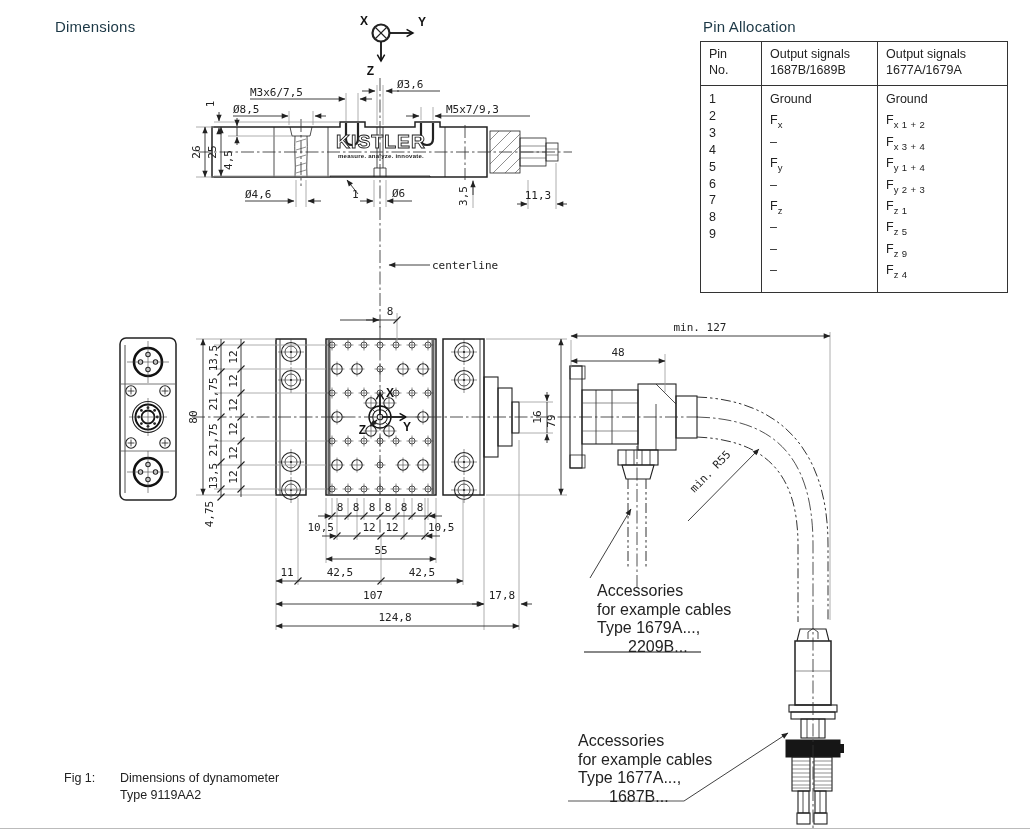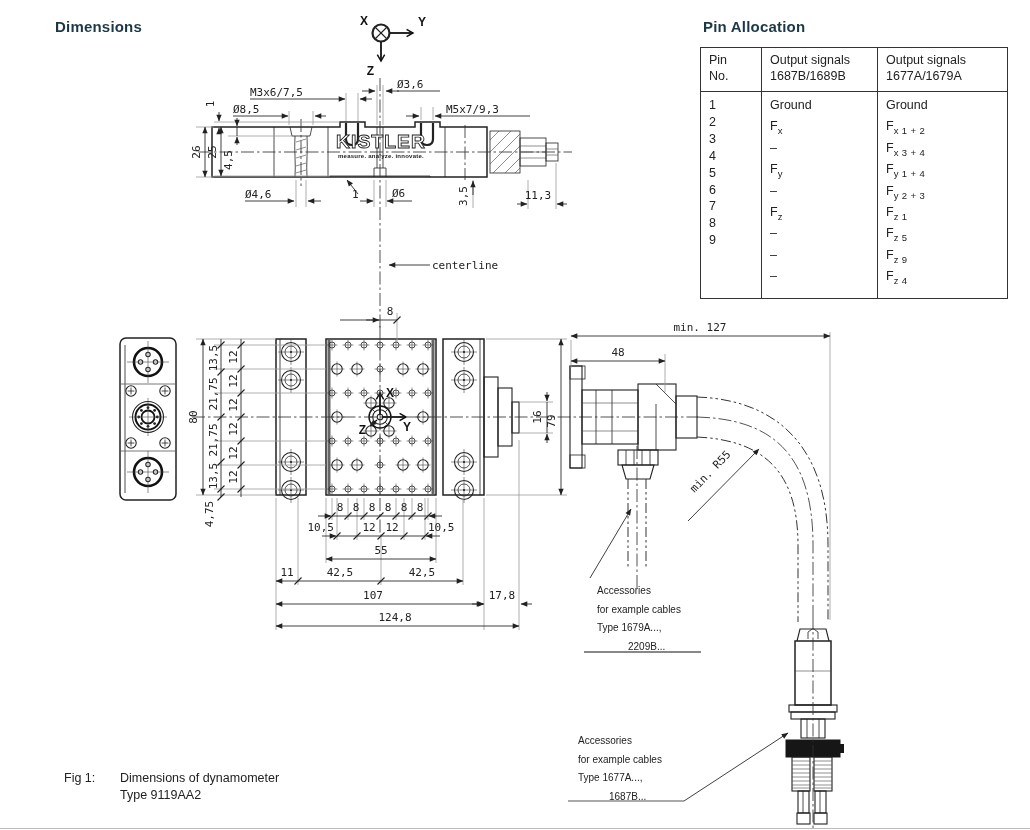--- a/index.html
+++ b/index.html
@@ -1,29 +1,29 @@
 <!DOCTYPE html>
 <html><head>
 <meta charset="utf-8">
 <style>
 *{margin:0;padding:0;box-sizing:border-box}
 html,body{width:1030px;height:830px;background:#fff;font-family:"Liberation Sans",sans-serif;color:#222;position:relative;overflow:hidden}
-.heading{position:absolute;font-size:15px;font-weight:bold;color:#1c3846;letter-spacing:.2px}
+.heading{position:absolute;font-size:15px;font-weight:normal;color:#1c3846;letter-spacing:.2px}
 #dimensions-heading{left:55px;top:18px}
 #pin-heading{left:703px;top:18px}
 svg.drawing{position:absolute;left:0;top:0}
-.pin-table{position:absolute;left:700px;top:47px;width:308px;border:1.4px solid #333;font-size:12.5px;color:#222;background:#fff}
+.pin-table{position:absolute;left:700px;top:41px;width:308px;border:1.4px solid #333;font-size:12.5px;color:#222;background:#fff}
 .pt-head{display:grid;grid-template-columns:60px 116px 1fr;border-bottom:1.4px solid #333}
 .pt-head>div{padding:5px 8px 7px;line-height:15.5px}
 .pt-head>div+div{border-left:1.4px solid #333}
 .pt-body{display:grid;grid-template-columns:60px 116px 1fr}
 .pt-col{padding:5px 8px 8px;line-height:16.9px}
 .pt-col+.pt-col{border-left:1.4px solid #333}
 sub{font-size:9.5px;letter-spacing:.4px}
-.acc{position:absolute;font-size:10px;line-height:18.5px;color:#222}
+.acc{position:absolute;font-size:16px;line-height:18.5px;color:#222}
 #acc-top{left:597px;top:582px}
 #acc-bot{left:578px;top:732px}
 .acc .ind{padding-left:31px}
 .caption{position:absolute;font-size:12.5px;line-height:16.5px;color:#222}
 #fig-label{left:64px;top:770px}
 #fig-text{left:120px;top:770px}
 
 .ol{stroke:#222;stroke-width:1.5;fill:none}
 .o1{stroke:#222;stroke-width:1.1;fill:none}
 .o2{stroke:#222;stroke-width:2.2;fill:none}

